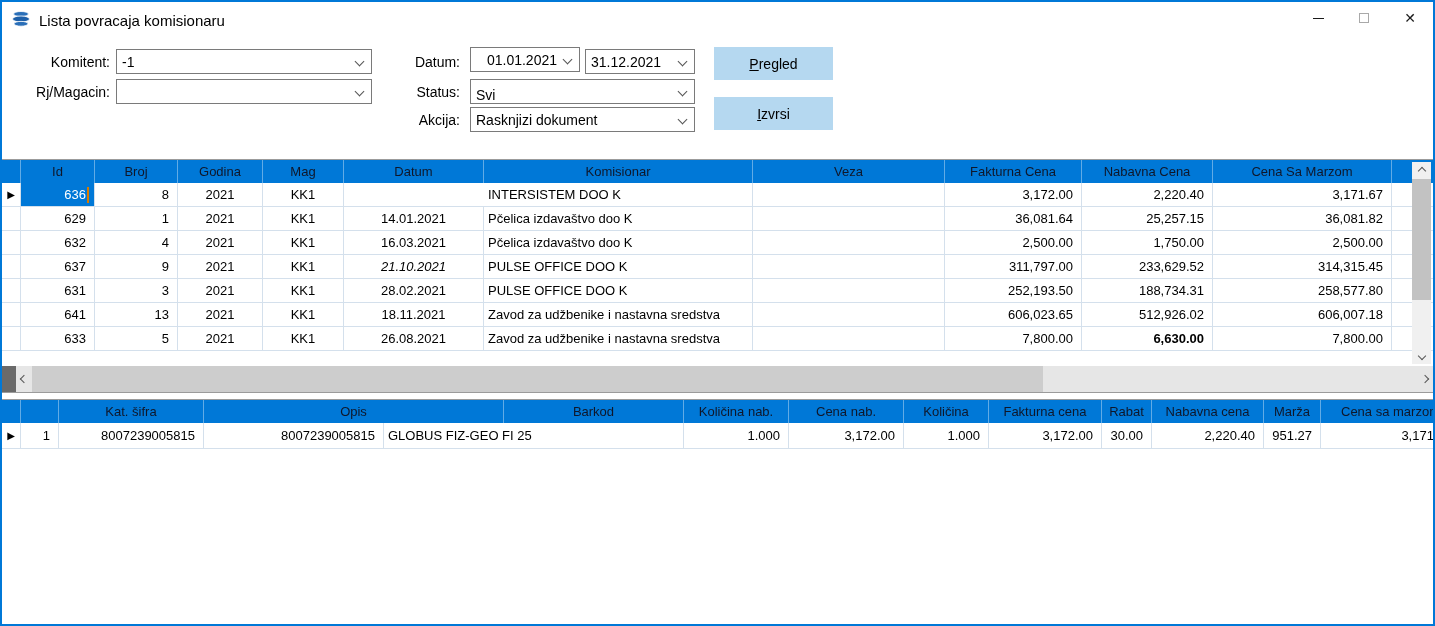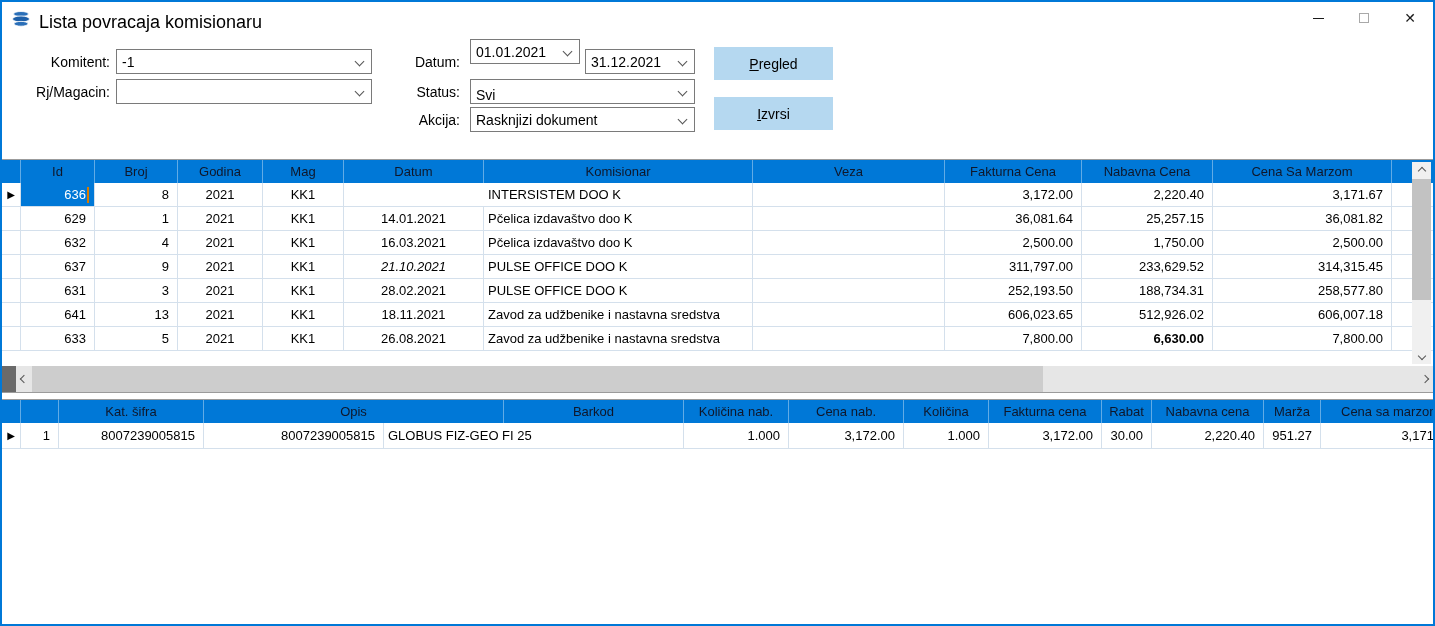--- a/index.html
+++ b/index.html
@@ -5,21 +5,21 @@
   * { box-sizing: border-box; margin: 0; padding: 0; }
   html,body { background:#ffffff; }
   body { font-family:"Liberation Sans", sans-serif; width:1435px; height:626px; overflow:hidden; }
 
   .window { position:relative; width:1435px; height:626px; background:#fff;
             border:2px solid var(--accent,#0078d7); overflow:hidden; }
 
   
   .titlebar { position:absolute; left:0; top:0; right:0; height:34px; background:#fff; }
   .app-icon { position:absolute; left:10px; top:9px; width:18px; height:16px; }
-  .title-text { position:absolute; left:37px; top:10px; font-size:18px; color:#000; white-space:nowrap; }
+  .title-text { position:absolute; left:37px; top:10px; font-size:15px; color:#000; white-space:nowrap; }
   .win-controls { position:absolute; right:0; top:0; display:flex; height:32px; }
   .win-btn { width:46px; height:32px; display:flex; align-items:center; justify-content:center; background:transparent; border:none; }
   .glyph-min { width:11px; height:1px; background:#1a1a1a; }
   .glyph-max { width:10px; height:10px; border:1px solid #a9a9a9; background:#fff; }
   .glyph-close { font-size:14px; color:#1a1a1a; line-height:1; }
 
   
   .flabel { position:absolute; font-size:14px; color:#000; text-align:right; white-space:nowrap; }
   .combo { position:absolute; height:25px; background:#fff; border:1px solid #7a7a7a;
            font-size:14px; color:#000; display:flex; align-items:center;
@@ -114,21 +114,21 @@
     <span class="cv down"></span>
   </div>
 
   <div class="flabel" style="left:10px; top:82px; width:98px;">Rj/Magacin:</div>
   <div class="combo" style="left:114px; top:77px; width:256px;">
     <span></span>
     <span class="cv down"></span>
   </div>
 
   <div class="flabel" style="left:395px; top:52px; width:63px;">Datum:</div>
-  <div class="combo" style="left:468px; top:37px; width:110px;">
+  <div class="combo" style="left:468px; top:45px; width:110px;justify-content:flex-end;">
     <span>01.01.2021</span>
     <span class="cv down"></span>
   </div>
   <div class="combo" style="left:583px; top:47px; width:110px;">
     <span>31.12.2021</span>
     <span class="cv down"></span>
   </div>
 
   <div class="flabel" style="left:395px; top:82px; width:63px;">Status:</div>
   <div class="combo" style="left:468px; top:77px; width:225px;align-items:flex-end;">

